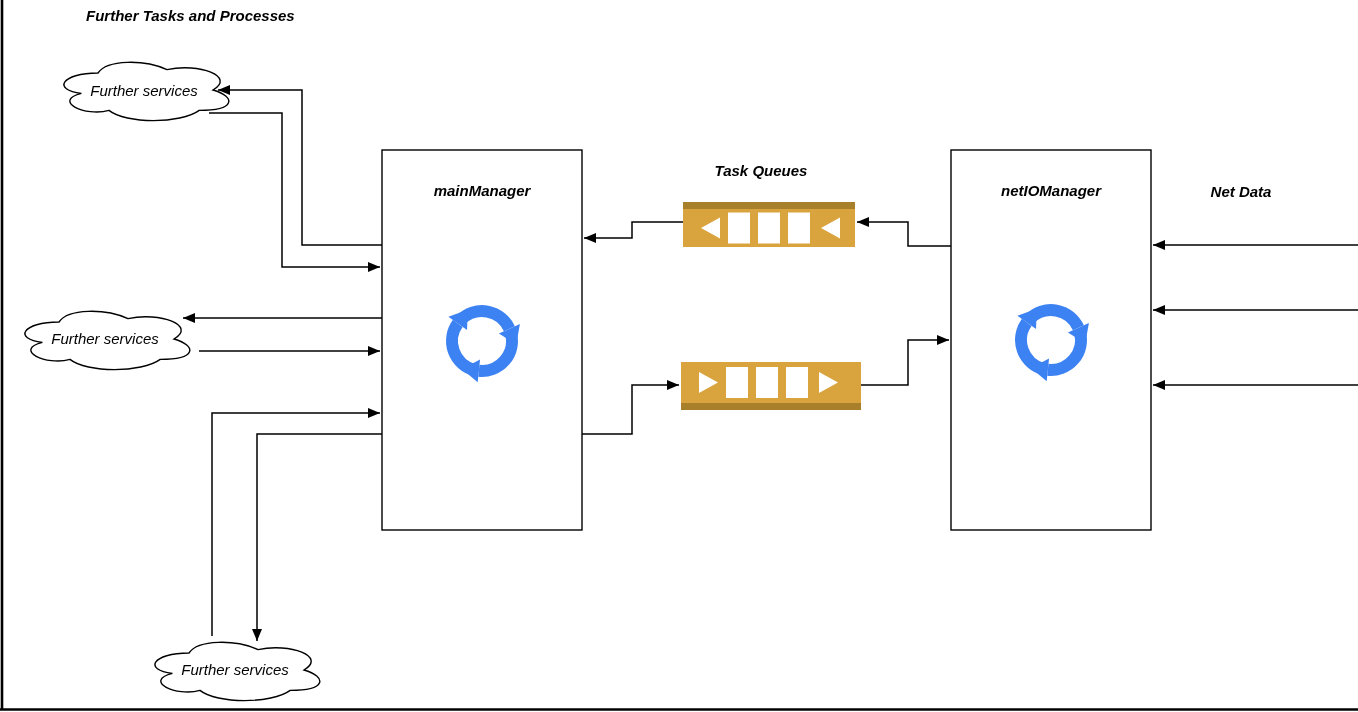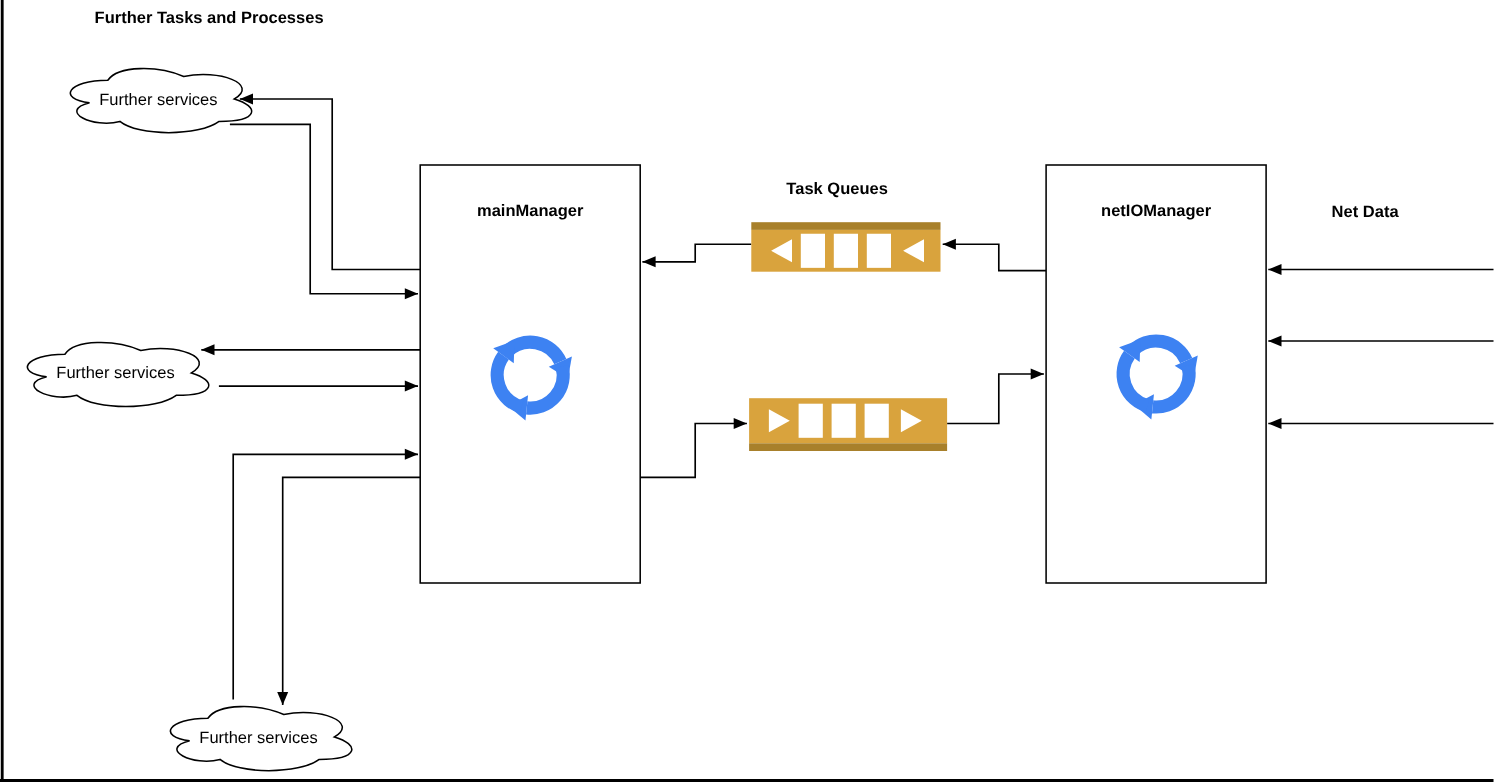--- a/index.html
+++ b/index.html
@@ -3,20 +3,21 @@
 <meta charset="utf-8">
 <style>
   html, body { margin: 0; padding: 0; background: #ffffff; }
   .stage {
     position: relative;
     width: 1358px;
     height: 712px;
     background: #ffffff;
     overflow: hidden;
     font-family: "Liberation Sans", sans-serif;
+    font-style: italic;
   }
   svg { display: block; }
   .edge {
     fill: none;
     stroke: #000000;
     stroke-width: 1.5;
   }
   .border-line {
     stroke: #000000;
     stroke-width: 2.6;

